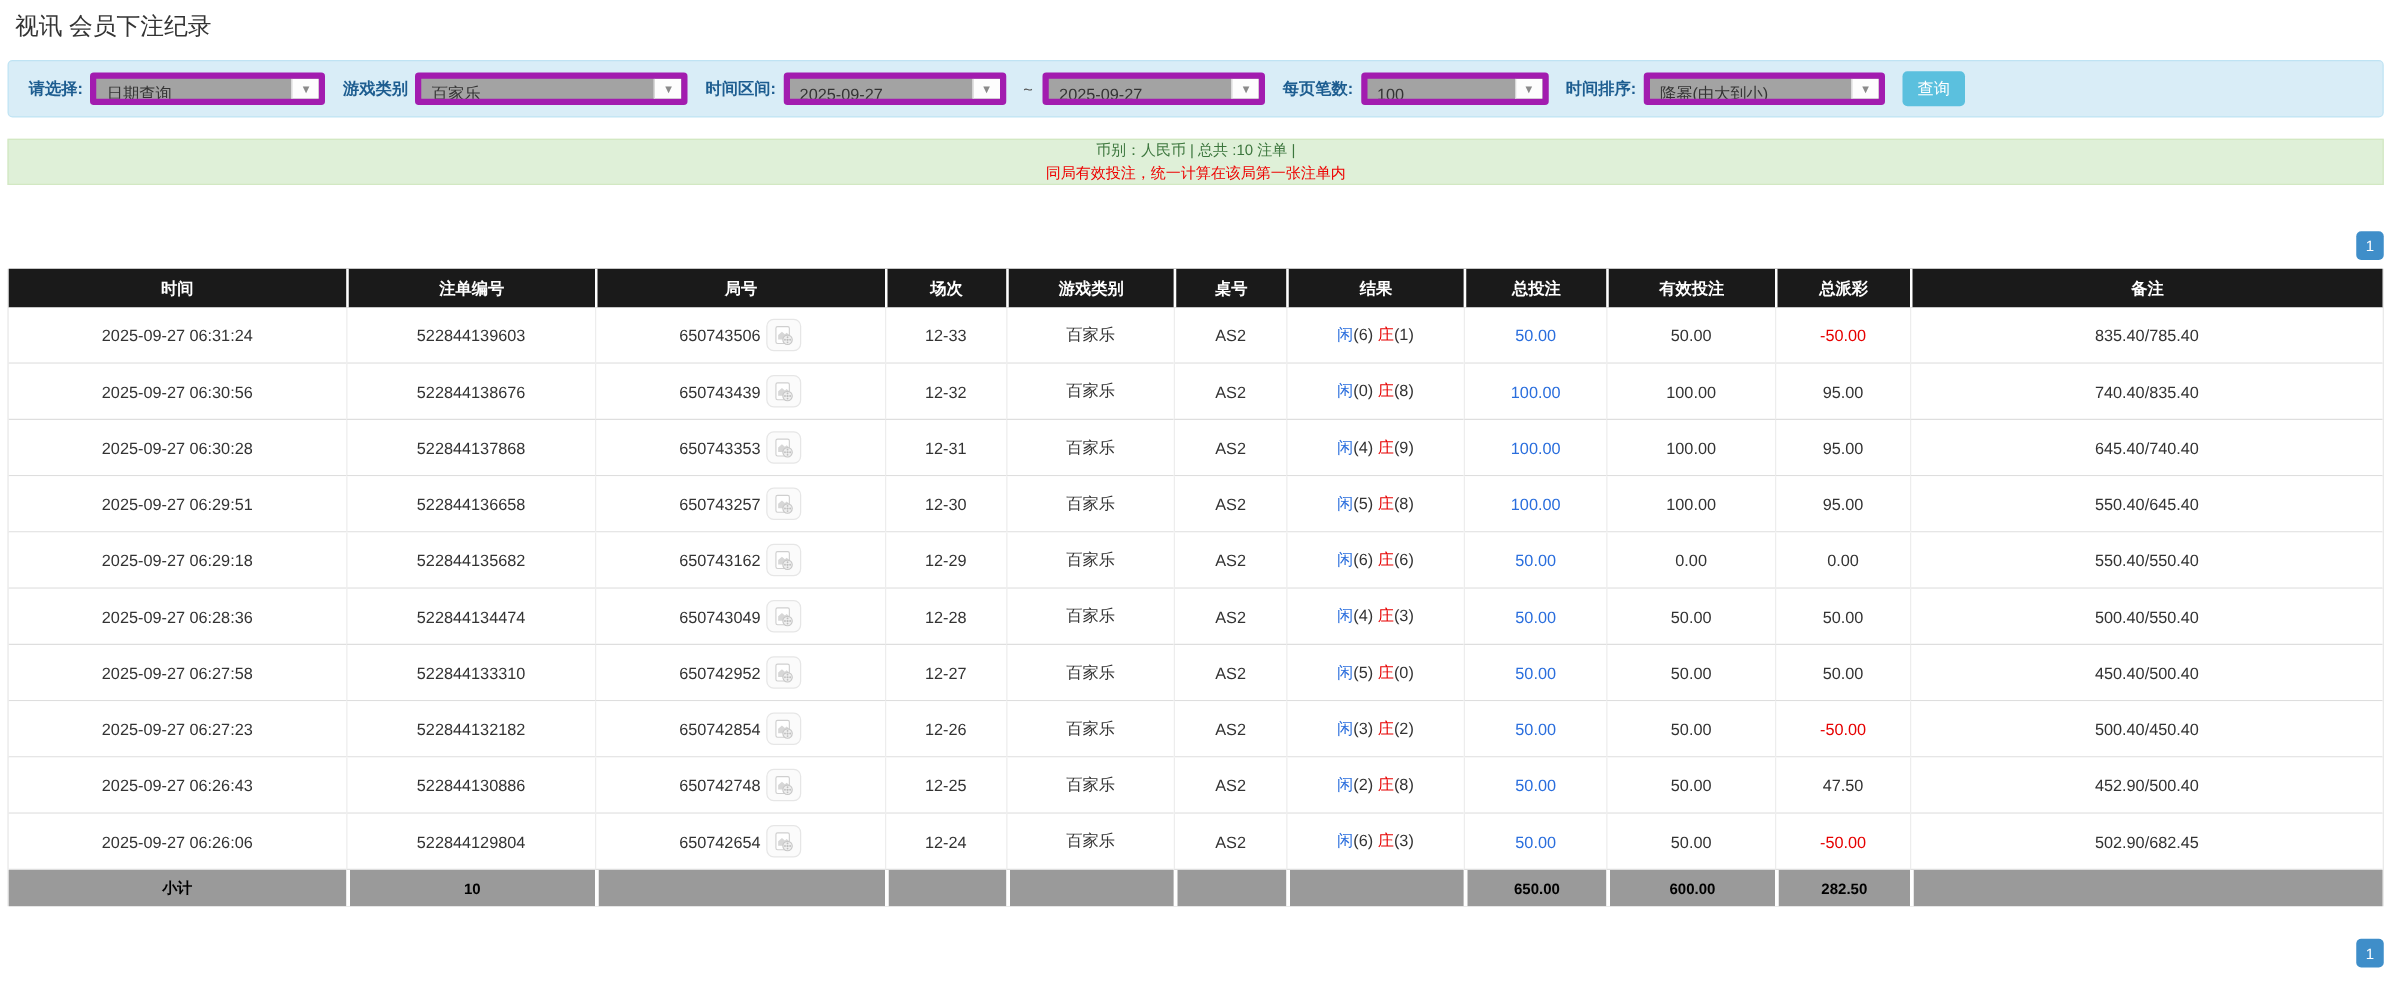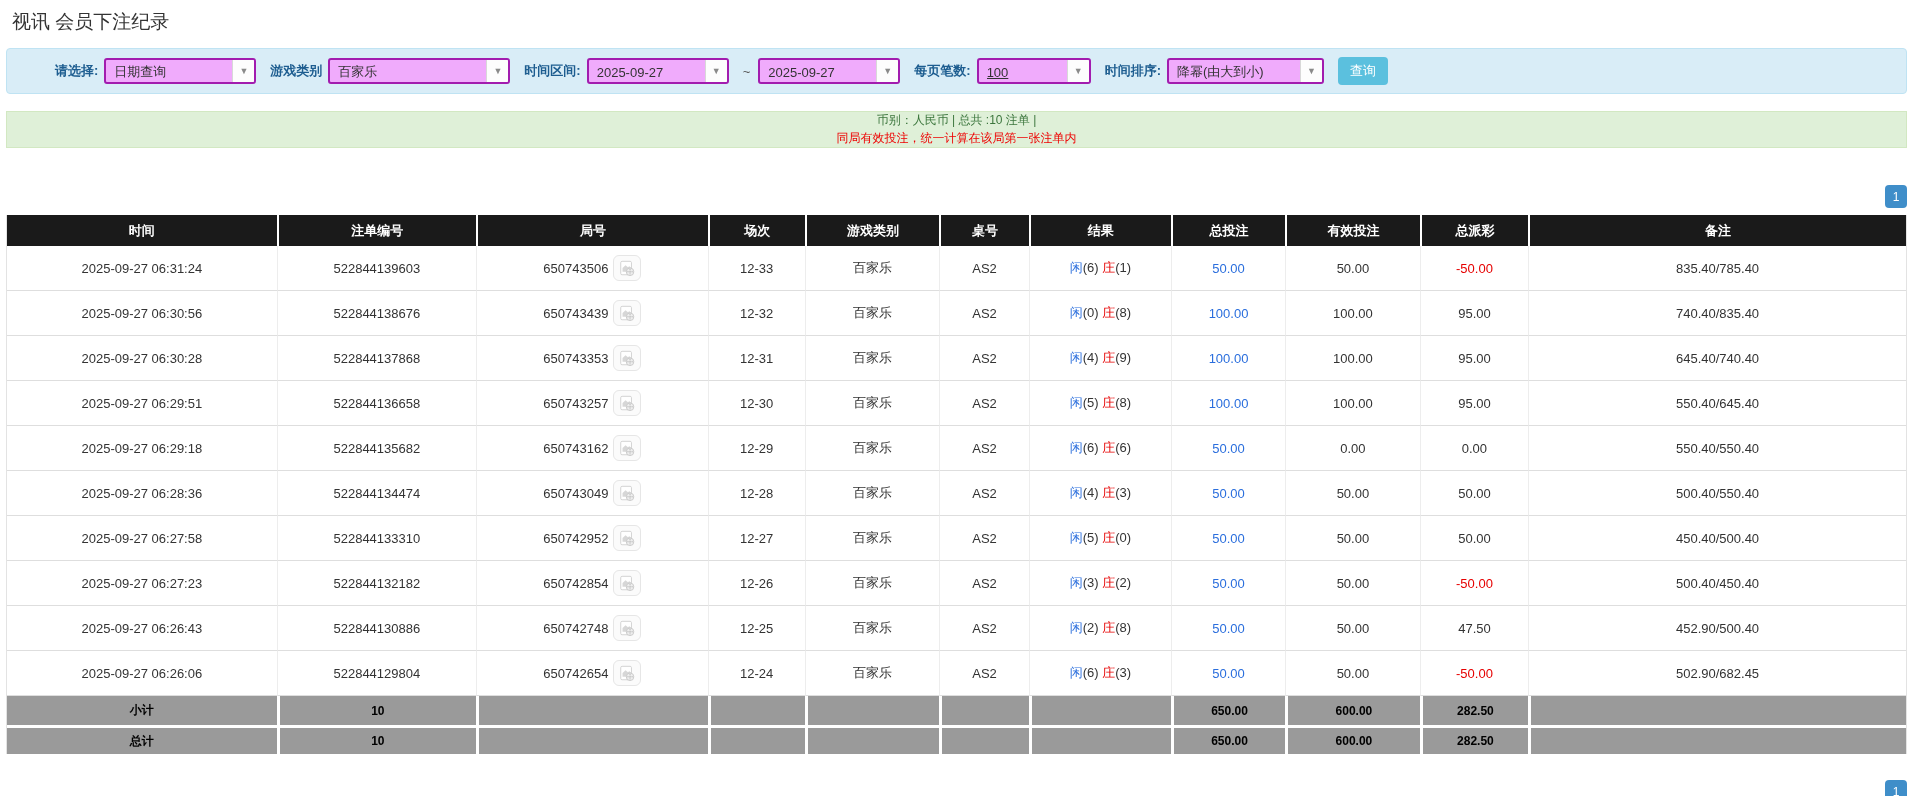--- a/index.html
+++ b/index.html
@@ -8,27 +8,27 @@
     width:1913px; height:796px; overflow:hidden; background:#fff;
     font-family:"Liberation Sans","DejaVu Sans",sans-serif; color:#333;
   }
   
   .page-title { margin:10px 0 0 12px; font-size:19px; color:#333; height:24px; line-height:24px; }
 
   
   .filter-bar {
     margin:14px 6px 0 6px; height:46px; background:#d9edf7;
     border:1px solid #bfe3f3; border-radius:4px;
-    display:flex; align-items:center; padding-left:48px;
+    display:flex; align-items:center; padding-left:16px;
   }
   .f-label { font-size:13px; font-weight:bold; color:#1d5d90; margin-right:6px; white-space:nowrap; }
   .f-item  { margin-right:14px; display:flex; align-items:center; }
   .combo {
-    display:inline-flex; align-items:stretch; background:#f0abfc;
-    border:2px solid #a21caf; border-radius:3px; height:26px; overflow:hidden;
+    display:inline-flex; align-items:stretch; background:#a3a3a3;
+    border:5px solid #a21caf; border-radius:3px; height:26px; overflow:hidden;gap:30px;
   }
   .combo input {
     border:none; outline:none; padding:0 8px; font-size:13px; color:#333;
     background:transparent; height:24px;
   }
   .combo .arrow {
     width:22px; border-left:1px solid #d8d8d8; background:#fdfdfd;
     display:flex; align-items:center; justify-content:center;
     color:#8a8a8a; font-size:9px; cursor:pointer; flex:0 0 22px;
   }
@@ -464,31 +464,18 @@
         <td></td>
         <td></td>
         <td></td>
         <td></td>
         <td></td>
         <td>650.00</td>
         <td>600.00</td>
         <td>282.50</td>
         <td></td>
       </tr>
-      <tr class="totals totals-last">
-        <td>总计</td>
-        <td>10</td>
-        <td></td>
-        <td></td>
-        <td></td>
-        <td></td>
-        <td></td>
-        <td>650.00</td>
-        <td>600.00</td>
-        <td>282.50</td>
-        <td></td>
-      </tr>
     </tbody>
 </table>
 
 <div class="pager-row pager-bottom">
   <span class="page-btn">1</span>
 </div>
 
 </body></html>

